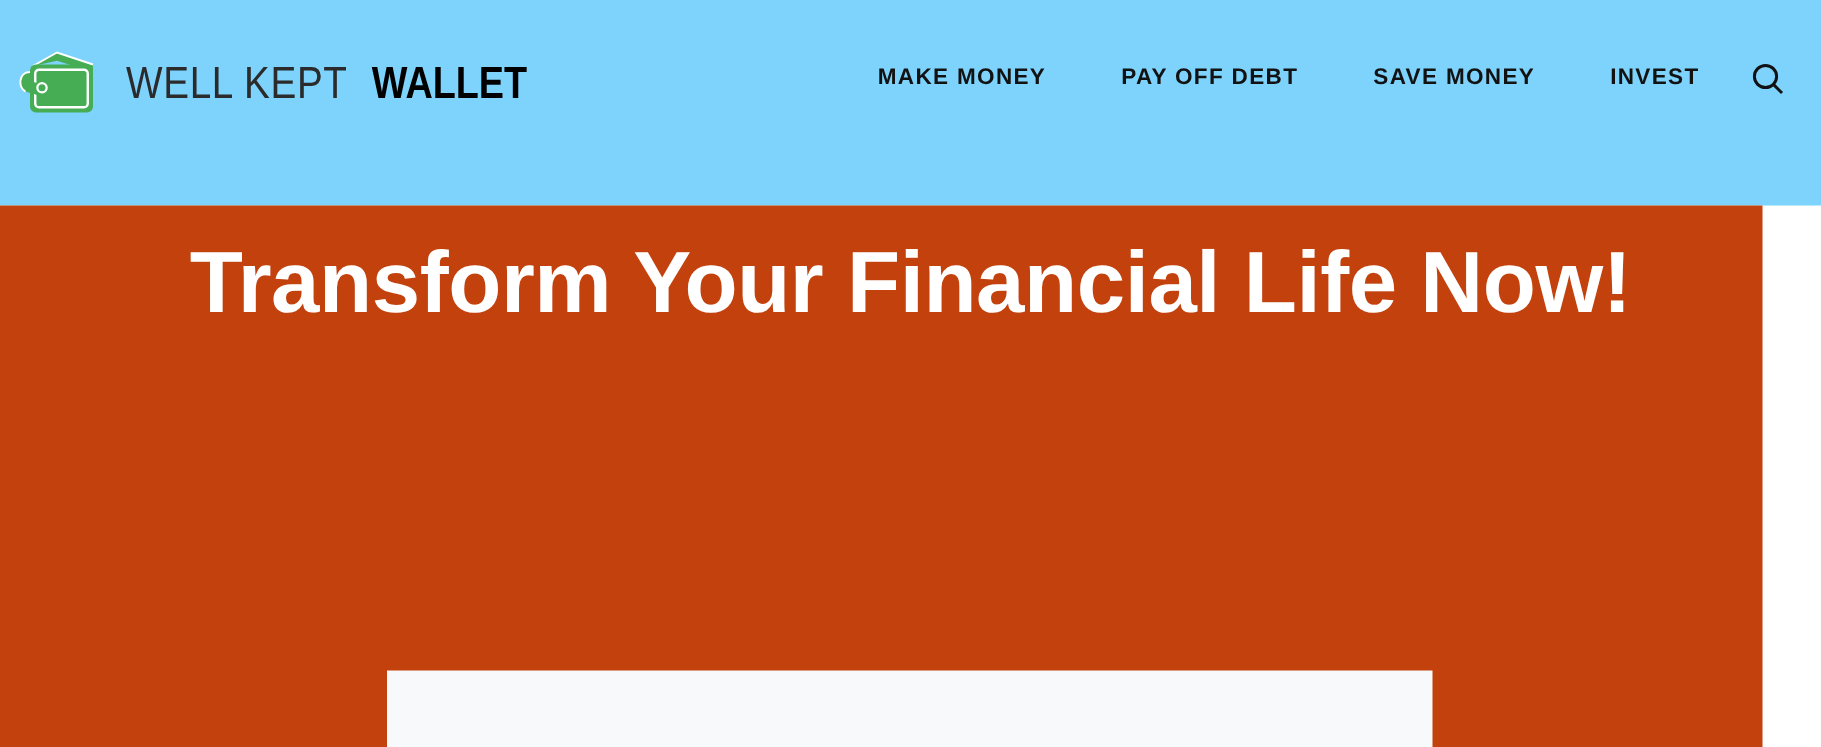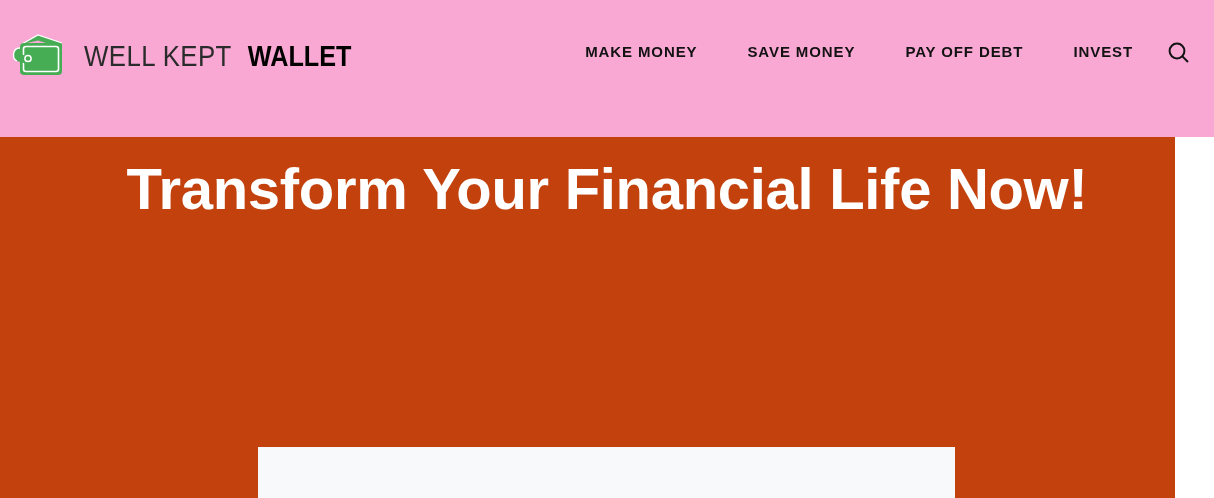--- a/index.html
+++ b/index.html
@@ -20,21 +20,21 @@
     overflow: hidden;
   }
 
   
   #site-header {
     position: absolute;
     left: 0;
     top: 0;
     width: 1214px;
     height: 137px;
-    background: #f9a8d4;
+    background: #7dd3fc;
     box-sizing: border-box;
   }
 
   #logo {
     position: absolute;
     left: 8px;
     top: 30px;
     height: 52px;
     display: flex;
     align-items: center;
@@ -177,22 +177,22 @@
         <circle cx="20" cy="27.5" r="3.1" fill="#46ad55" stroke="#ffffff" stroke-width="1.5"></circle>
       </svg>
       <span id="logo-wordmark">
         <span class="logo-thin">WELL KEPT</span>
         <span class="logo-bold">WALLET</span>
       </span>
     </a>
 
     <nav id="main-nav">
       <a class="nav-item" href="#">MAKE MONEY</a>
+      <a class="nav-item" href="#">PAY OFF DEBT</a>
       <a class="nav-item" href="#">SAVE MONEY</a>
-      <a class="nav-item" href="#">PAY OFF DEBT</a>
       <a class="nav-item" href="#">INVEST</a>
     </nav>
 
     <button id="search-button" aria-label="Search">
       <svg viewBox="0 0 26 26" width="26" height="26" aria-hidden="true">
         <circle cx="11" cy="11" r="7.4" fill="none" stroke="#121212" stroke-width="2"></circle>
         <line x1="16.4" y1="16.4" x2="22" y2="22" stroke="#121212" stroke-width="2" stroke-linecap="butt"></line>
       </svg>
     </button>
 

